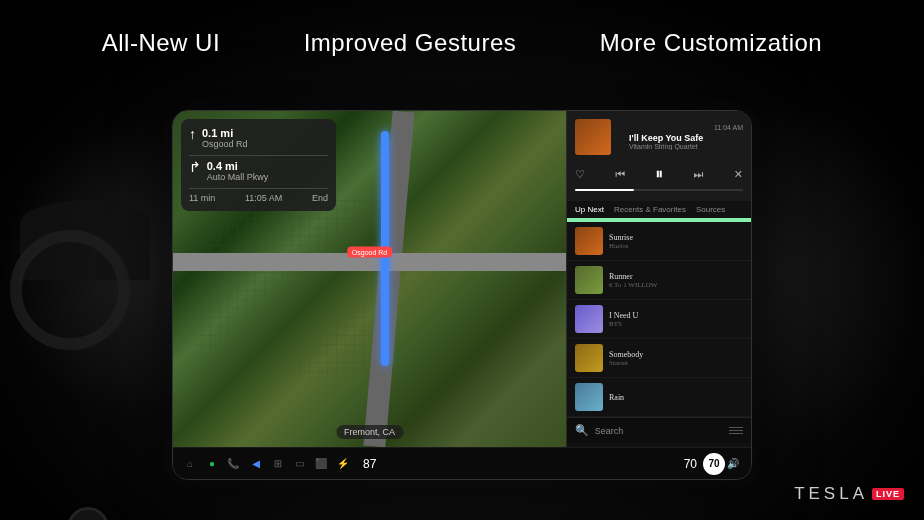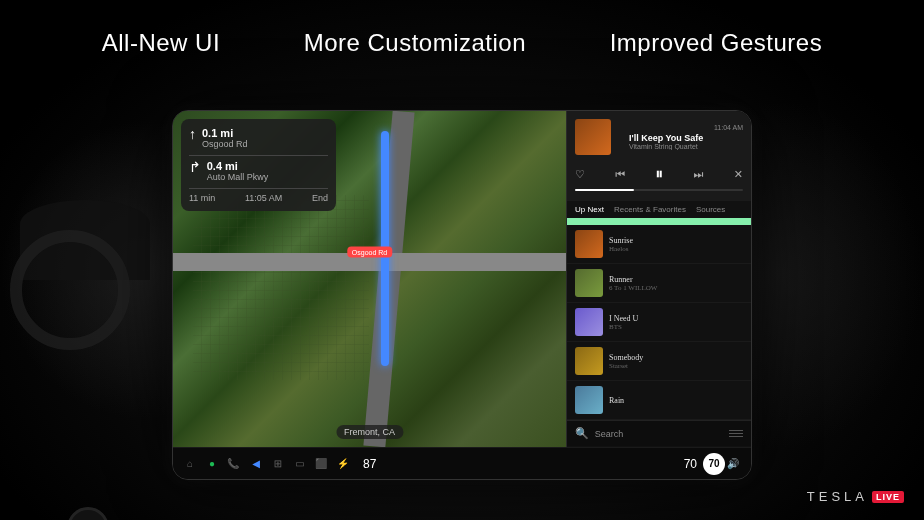--- a/index.html
+++ b/index.html
@@ -359,21 +359,21 @@
     
     .up-next {
       flex: 1;
       overflow: hidden;
     }
 
     .un-tabs {
       display: flex;
       align-items: center;
       padding: 4px 8px;
-      border-bottom: 7px solid #86efac;
+      border-bottom: 4px solid #86efac;
       font-size: 8px;
       color: #888;
       gap: 10px;
     }
 
     .un-tab.active {
       color: #fff;
     }
 
     .track-list {
@@ -507,21 +507,21 @@
       position: absolute;
       bottom: 16px;
       right: 20px;
       display: flex;
       align-items: center;
       gap: 4px;
     }
 
     .tesla-text {
       color: #ccc;
-      font-size: 13px;
+      font-size: 17px;
       letter-spacing: 4px;
       font-weight: 300;
     }
 
     .live-badge {
       background: #e31937;
       color: #fff;
       font-size: 9px;
       font-weight: bold;
       padding: 1px 4px;
@@ -553,22 +553,22 @@
 
 <div class="car-left"></div>
 <div class="car-left-detail"></div>
 <div class="steering-wheel">
   <div class="steering-hub"></div>
 </div>
 <div class="car-right"></div>
 
 <div class="header-row">
   <span class="header-label">All-New UI</span>
+  <span class="header-label">Improved Gestures</span>
   <span class="header-label">More Customization</span>
-  <span class="header-label">Improved Gestures</span>
 </div>
 
 <div class="screen-container">
   <div class="screen-inner">
 
     <div class="screen-main">
 
       <div class="map-section">
         <div class="map-bg"></div>
         <div class="res-area"></div>

